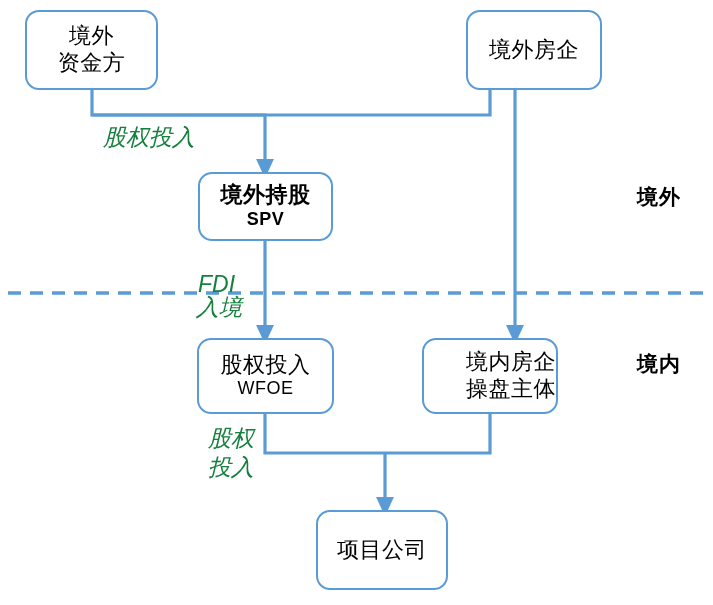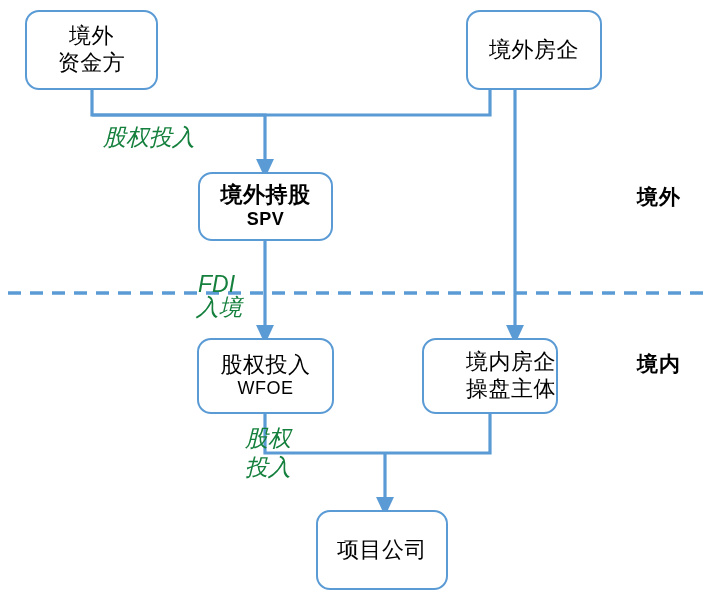--- a/index.html
+++ b/index.html
@@ -127,20 +127,20 @@
   <div class="node" style="left:316px; top:510px; width:132px; height:80px;">
     <span class="line-cn">项目公司</span>
   </div>
 
   <div class="edge-label" style="left:103px; top:124px;">股权投入</div>
 
   <div class="edge-label latin" style="left:198px; top:270px;">FDI</div>
 
   <div class="edge-label" style="left:196px; top:294px;">入境</div>
 
-  <div class="edge-label" style="left:208px; top:425px; text-align:left;margin-left:37px;">股权
+  <div class="edge-label" style="left:208px; top:425px; text-align:left;">股权
 投入</div>
 
   <div class="region-label" style="left:637px; top:183px;">境外</div>
 
   <div class="region-label" style="left:637px; top:350px;">境内</div>
 
 </div>
 
 </body></html>

